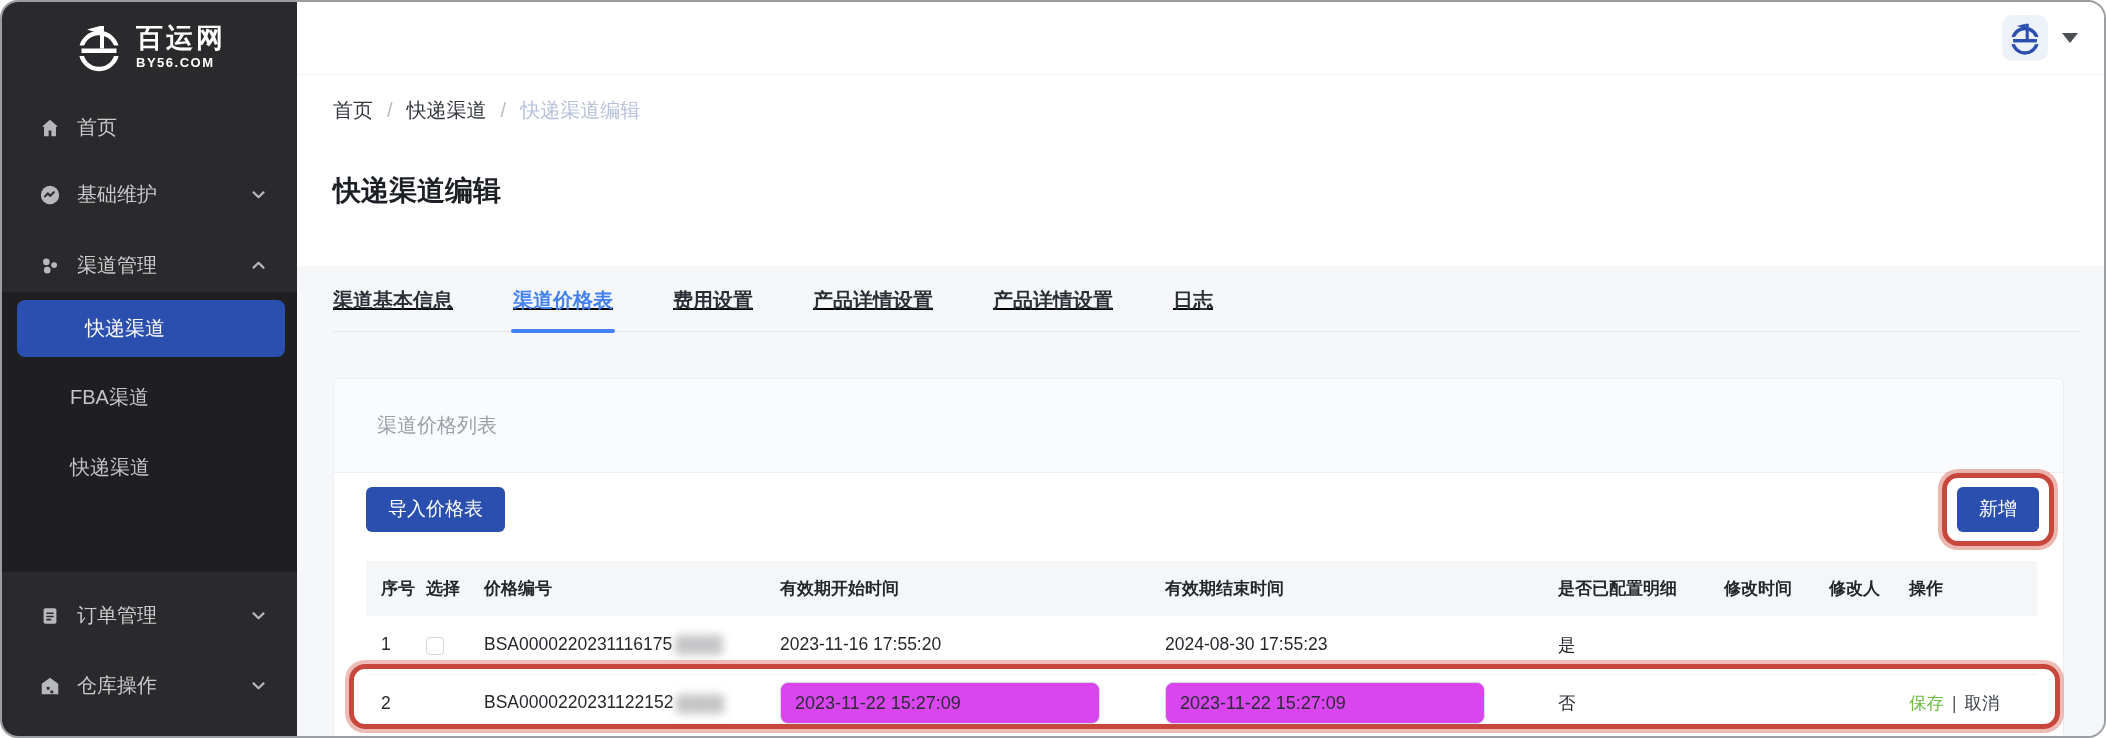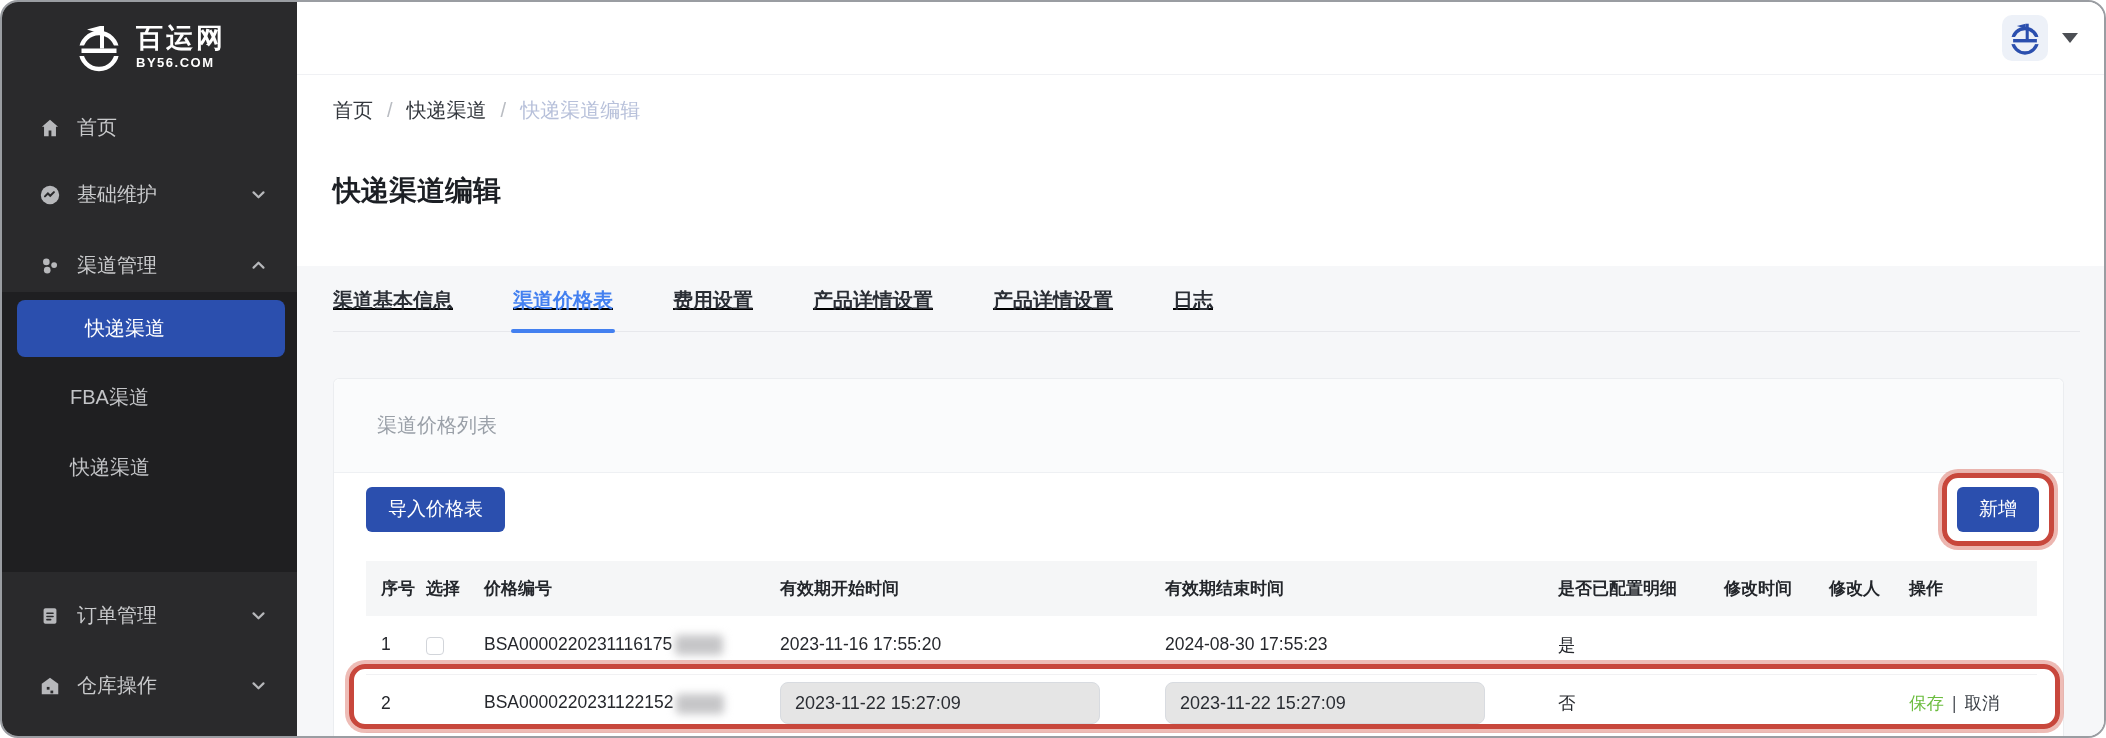--- a/index.html
+++ b/index.html
@@ -71,21 +71,21 @@
     padding:0 6px 0 0; white-space:nowrap; }
   .grid td:first-child { padding-left:15px; }
   .c-idx{width:60px;} .c-sel{width:58px;} .c-no{width:296px;} .c-start{width:385px;}
   .c-end{width:393px;} .c-conf{width:166px;} .c-mtime{width:105px;} .c-muser{width:80px;} .c-op{width:128px;}
 
   .chk { appearance:none; -webkit-appearance:none; width:18px; height:18px; border:1.5px solid #d2d5da;
     border-radius:4px; background:#fff; cursor:pointer; vertical-align:middle; }
   .blur-mask { display:inline-block; width:48px; height:20px; background:#c6c6c8;
     border-radius:4px; filter:blur(4px); vertical-align:middle; margin-left:3px; }
   .dt-input { width:320px; height:42px; border:1.5px solid #d8dbe0; border-radius:8px;
-    font-size:18px; color:#2a2d33; padding:0 14px; font-family:inherit; background:#e5e5e5; }
+    font-size:18px; color:#2a2d33; padding:0 14px; font-family:inherit; background:#d946ef; }
   .save-link { color:#6cbd3f; cursor:pointer; }
   .op-sep { color:#565a60; margin:0 8px; }
   .cancel-link { color:#3a3f45; cursor:pointer; }
 
   .row-annotation { position:absolute; left:15px; top:285px; width:1711px; height:65px;
     border:5px solid #c8473c; border-radius:16px; box-shadow:0 0 0 4px rgba(226,143,133,.6);
     pointer-events:none; z-index:5; }
 </style>
 </head>
 <body>

